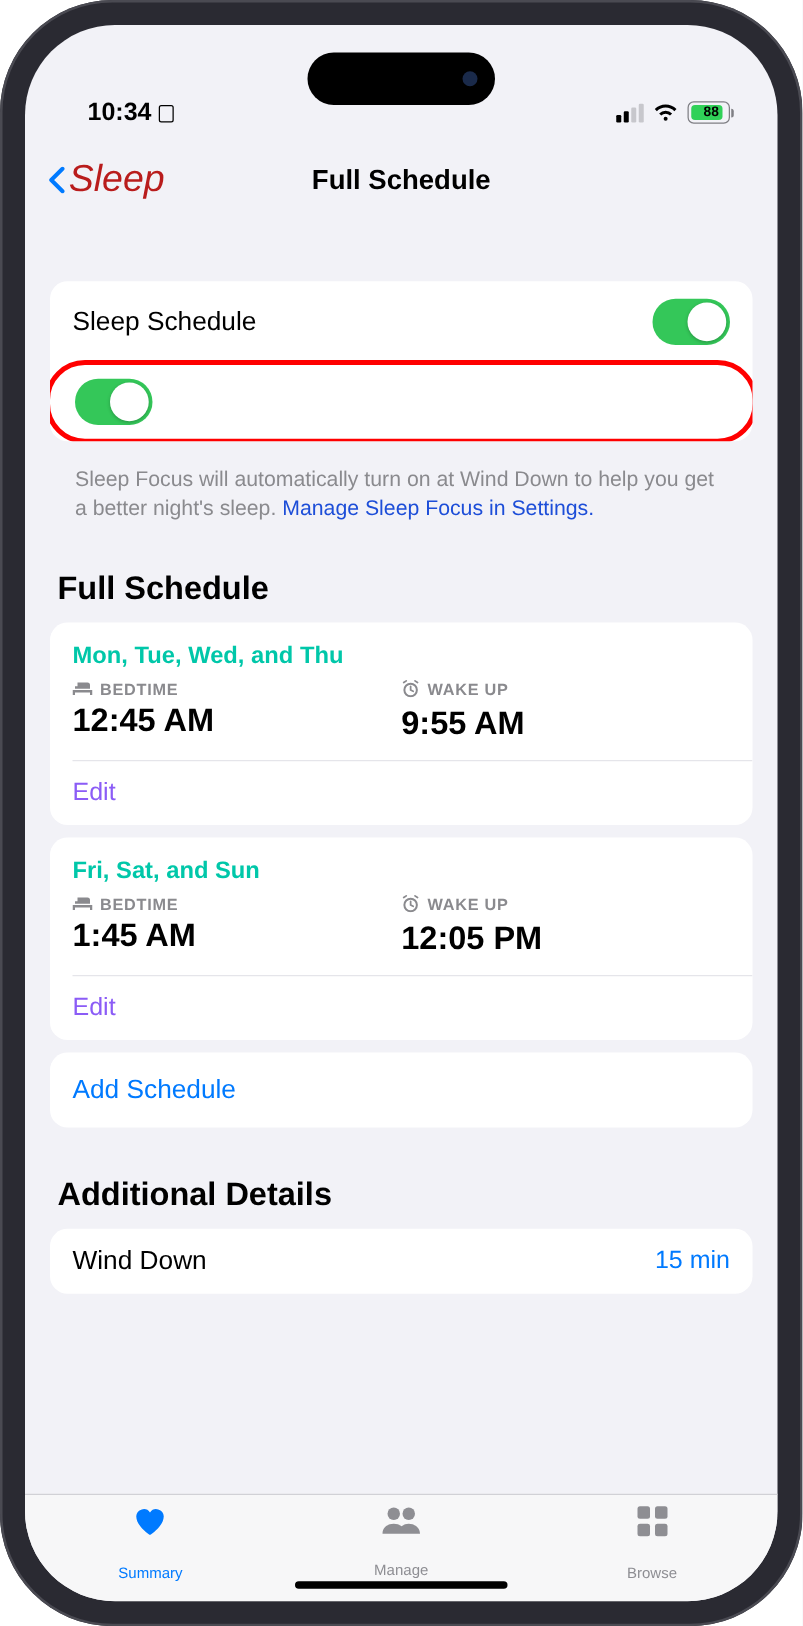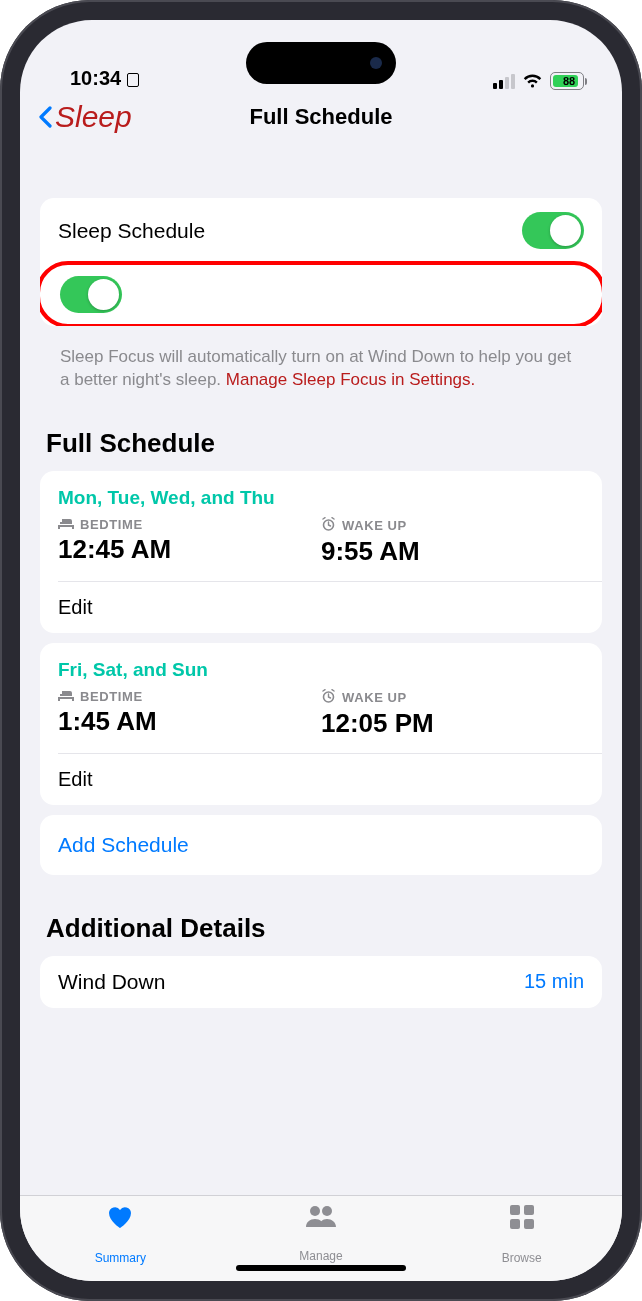--- a/index.html
+++ b/index.html
@@ -41,26 +41,27 @@
     display:flex;
     align-items:center;
     justify-content:flex-end;
     padding-right:14px;
   }
   .island-dot{width:12px;height:12px;border-radius:50%;background:#1a2a4a;}
   
   .status-bar {
     height: 70px;
     display: flex;
-    align-items: flex-end;
+    align-items: center;
     justify-content: space-between;
     padding: 16px 38px 0 50px;
     font-size: 20px;
     font-weight: 600;
     color: #000;
+    margin-top: 27px;
   }
   .status-left { display:flex; align-items:center; gap:6px; }
   .status-right { display:flex; align-items:center; gap:7px; }
   .sig-bars { display:flex; align-items:flex-end; gap:2px; }
   .sig-bars span { width:4px; background:#000; border-radius:1px; }
   .sig-bars span:nth-child(1){height:6px;}
   .sig-bars span:nth-child(2){height:9px;}
   .sig-bars span:nth-child(3){height:12px; background:#c7c7cc;}
   .sig-bars span:nth-child(4){height:15px; background:#c7c7cc;}
   .wifi-icon svg { display:block; }
@@ -124,31 +125,31 @@
     margin: -2px -4px;
     padding: 0;
   }
   .highlight-ring .row { padding: 11px 20px; }
   .footer-text {
     font-size:17px;
     color:#8a8a8e;
     padding: 10px 20px 8px 20px;
     line-height:1.35;
   }
-  .footer-link { color:#b91c1c; }
+  .footer-link { color:#1d4ed8; }
   .section-header {
     font-size:26px; font-weight:700; color:#000;
     padding: 28px 6px 12px 6px;
   }
   .sched-days { color:#00c7a9; font-size:19px; font-weight:600; padding:16px 18px 8px 18px; }
   .sched-grid { display:flex; padding: 0 18px 14px 18px; gap:0; }
   .sched-col { flex:1; }
-  .sched-sub { color:#8a8a8e; font-size:13px; font-weight:600; letter-spacing:.6px; display:flex; align-items:center; gap:6px; }
+  .sched-sub { color:#8a8a8e; font-size:13px; font-weight:600; letter-spacing:.6px; display:flex; gap:6px; }
   .sched-time { font-size:26px; font-weight:700; color:#000; margin-top:2px; }
-  .edit-row { padding:14px 18px; color:#000000; font-size:20px; }
+  .edit-row { padding:14px 18px; color:#8b5cf6; font-size:20px; }
   .add-row { padding:18px 18px; color:#007aff; font-size:21px; }
   .row-value { color:#007aff; font-size:20px; }
   
   .tab-bar {
     height:86px;
     background:rgba(247,247,248,.96);
     border-top:1px solid #d1d1d6;
     display:flex;
     justify-content:space-around;
     align-items:flex-start;

